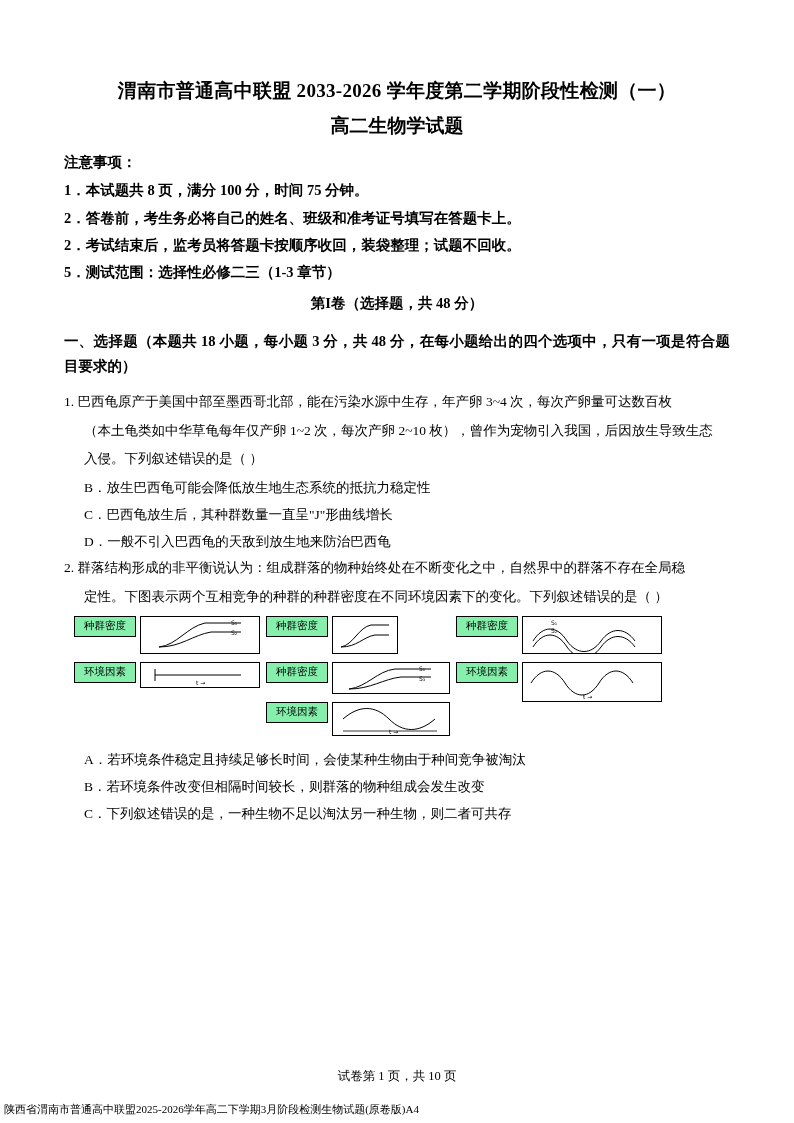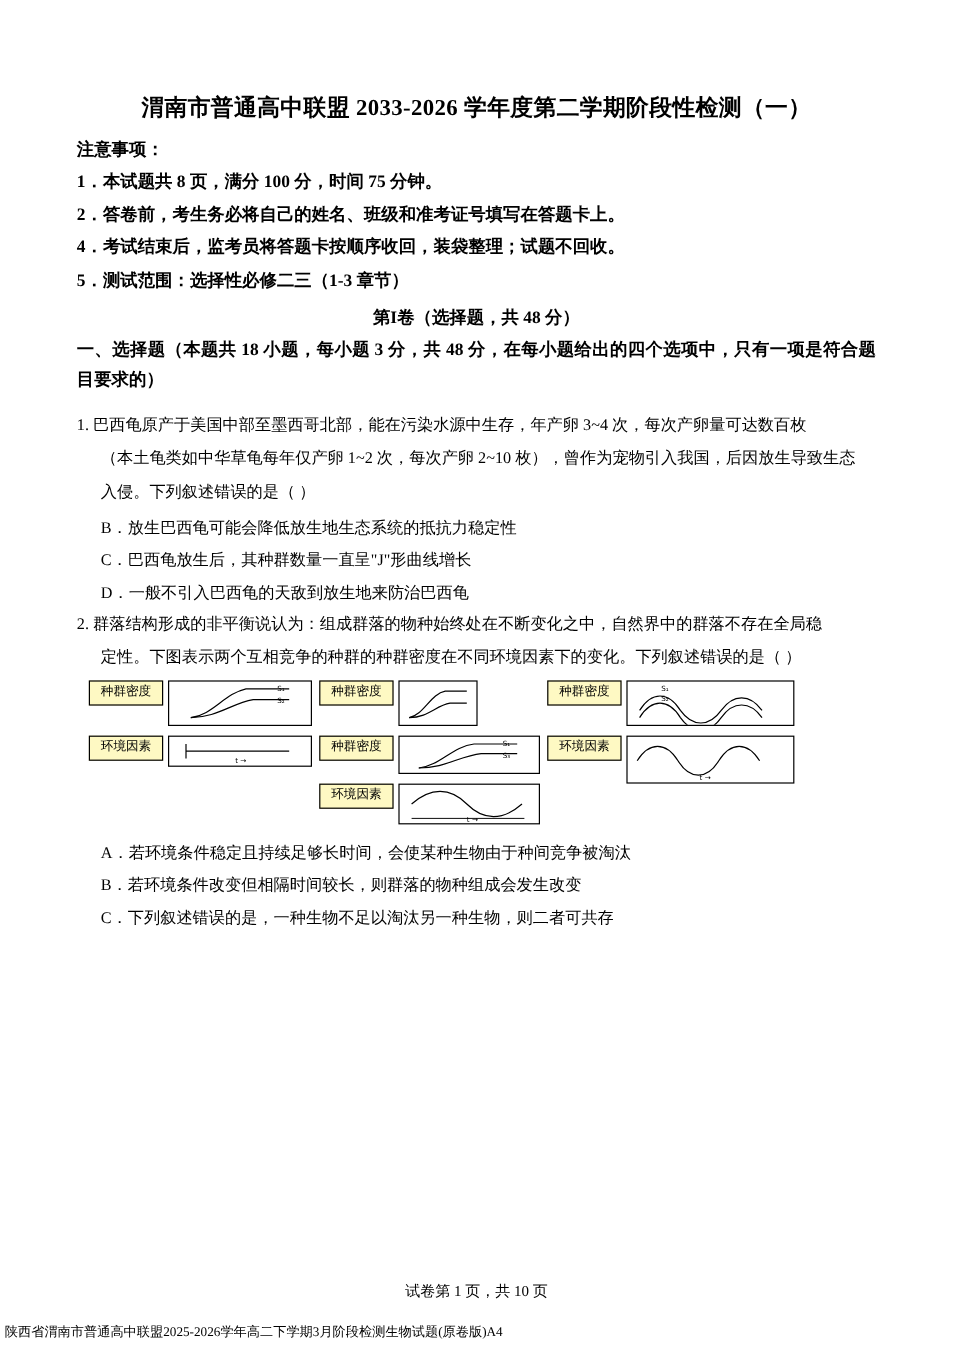--- a/index.html
+++ b/index.html
@@ -43,21 +43,21 @@
     font-size:14.5px;
     font-weight:bold;
     line-height:1.75;
     margin:0 0 2px 0;
     text-align:justify;
   }
   .sec-head{
     text-align:center;
     font-size:14.5px;
     font-weight:bold;
-    margin:8px 0 6px 0;
+    margin:8px 0 16px 0;
   }
   .bigq{
     font-size:14.5px;
     font-weight:bold;
     line-height:1.75;
     margin:0 0 10px 0;
     text-align:justify;
   }
   .q{
     font-size:13.5px;
@@ -88,21 +88,21 @@
     gap:6px;
   }
   .fig-label{
     font-size:10.5px;
     border:1px solid #000;
     padding:3px 2px;
     width:62px;
     box-sizing:border-box;
     text-align:center;
     line-height:1.2;
-    background:#fef9c3;
+    background:#86efac;
   }
   .fig-box{
     border:1px solid #000;
     background:#fff;
     position:relative;
     box-sizing:border-box;
   }
   .footer{
     position:absolute;
     left:0;
@@ -120,26 +120,27 @@
     white-space:nowrap;
   }
   svg{display:block;}
 </style>
 </head>
 <body>
 
 <div class="page">
 
   <h1 class="title1">渭南市普通高中联盟 2033-2026 学年度第二学期阶段性检测（一）</h1>
+  <h2 class="title2">高二生物学试题</h2>
 
   <div class="notice-head">注意事项：</div>
 
   <p class="notice-item">1．本试题共 8 页，满分 100 分，时间 75 分钟。</p>
   <p class="notice-item">2．答卷前，考生务必将自己的姓名、班级和准考证号填写在答题卡上。</p>
-  <p class="notice-item">4．考试结束后，监考员将答题卡按顺序收回，装袋整理；试题不回收。</p>
+  <p class="notice-item">2．考试结束后，监考员将答题卡按顺序收回，装袋整理；试题不回收。</p>
   <p class="notice-item">5．测试范围：选择性必修二三（1-3 章节）</p>
 
   <div class="sec-head">第I卷（选择题，共 48 分）</div>
 
   <p class="bigq">一、选择题（本题共 18 小题，每小题 3 分，共 48 分，在每小题给出的四个选项中，只有一项是符合题目要求的）</p>
 
   <div>
     <p class="q">
       <span>1.</span>
       <span>巴西龟原产于美国中部至墨西哥北部，能在污染水源中生存，年产卵 3~4 次，每次产卵量可达数百枚</span>

